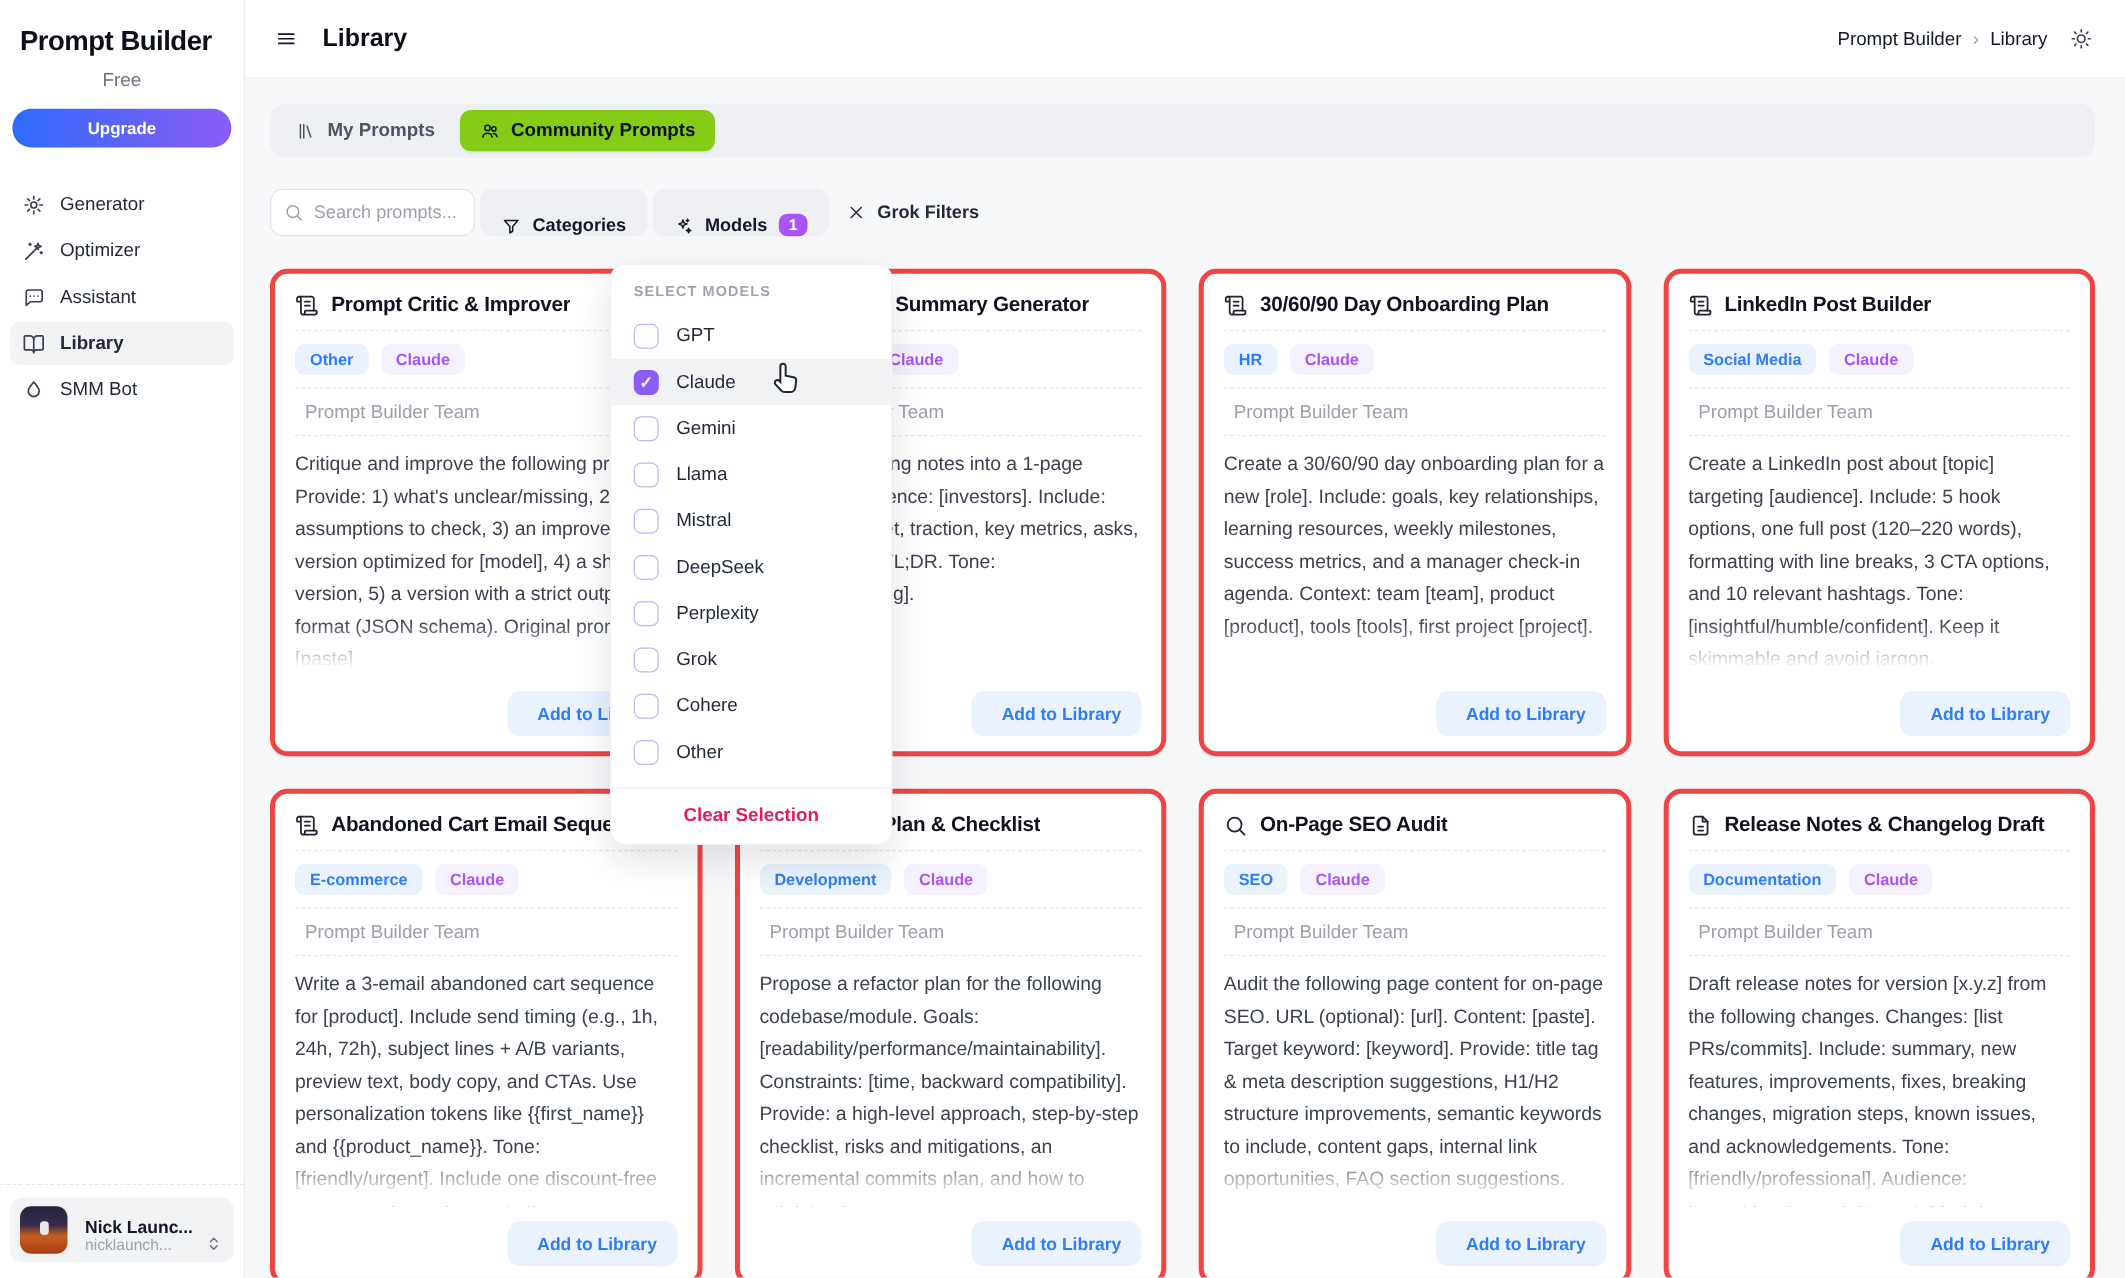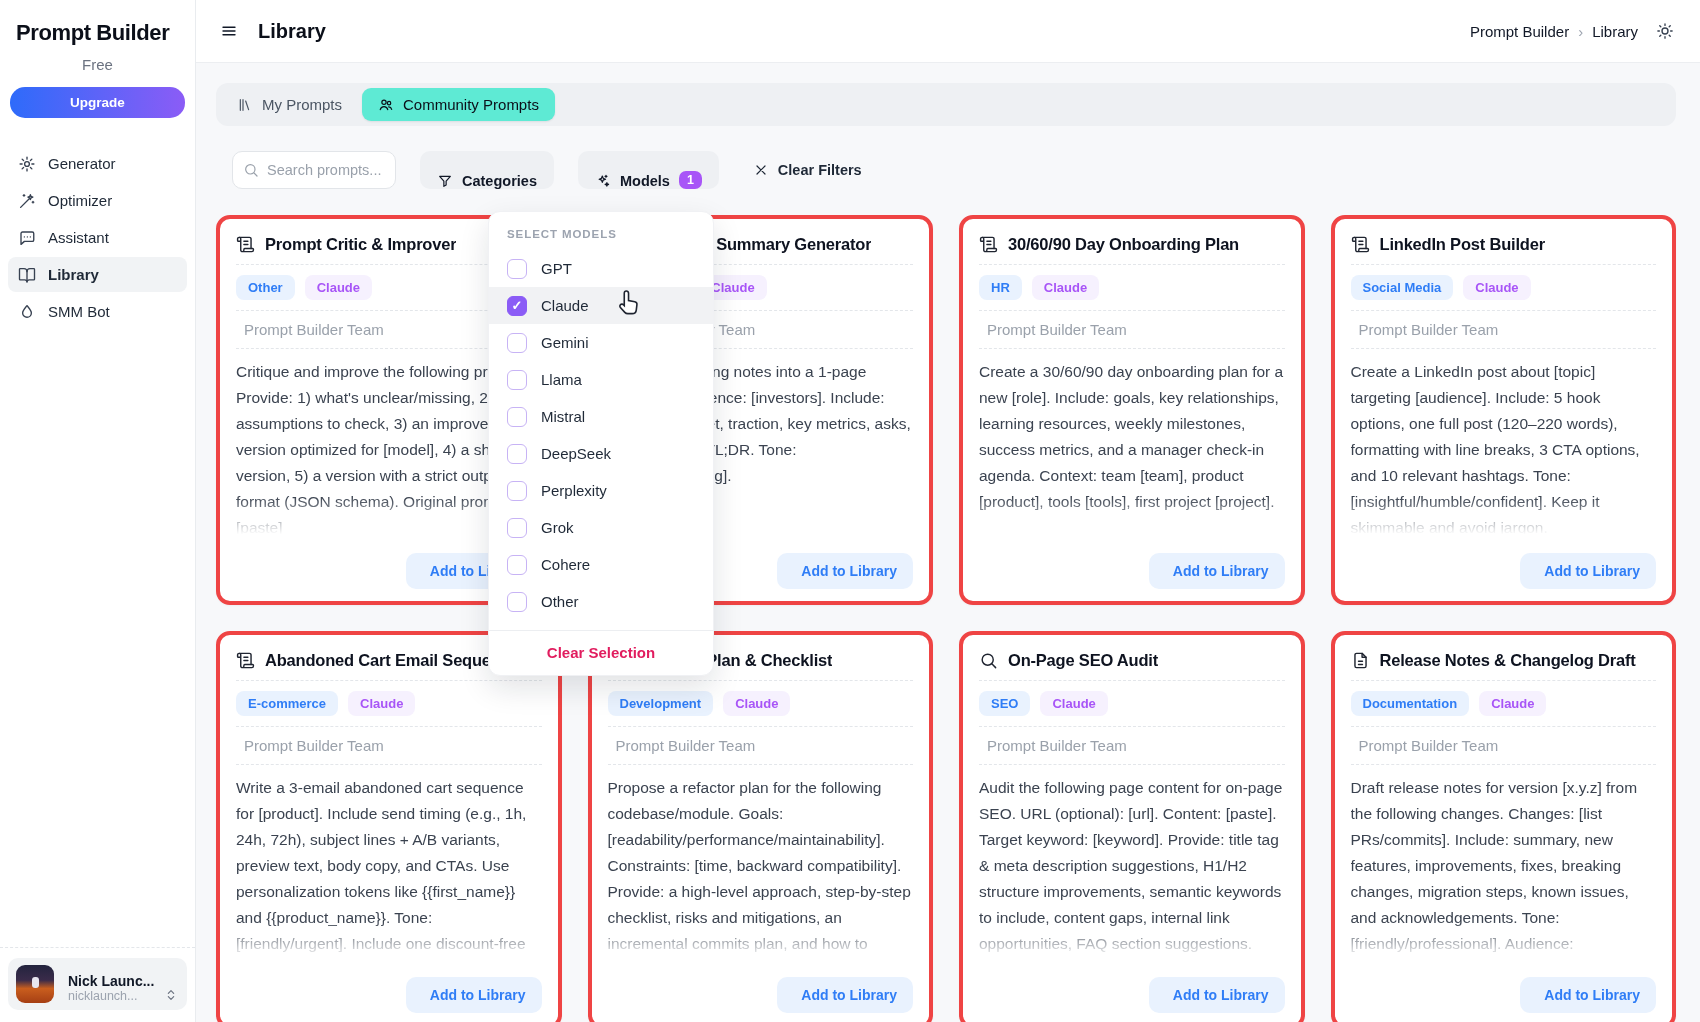--- a/index.html
+++ b/index.html
@@ -35,26 +35,26 @@
   .page-title { font-size:20px; font-weight:700; margin-left:20px; color:#0b0f19; }
   .header-right { margin-left:auto; display:flex; align-items:center; gap:18px; }
   .crumbs { display:flex; align-items:center; gap:9px; font-size:15px; color:#111827; }
   .crumb { cursor:pointer; }
   .crumb-sep { color:#9ca3af; font-size:15px; }
   .theme-btn { color:#374151; cursor:pointer; }
 
   
   .content { padding:20px 24px 0 20px; flex:1; }
   .tabbar { background:#eef0f3; border-radius:12px; padding:5px; display:flex; gap:4px; }
-  .tab { display:flex; align-items:center; gap:9px; padding:8px 16px; border-radius:9px; font-size:15px; font-weight:400; color:#4b5563; cursor:pointer; }
+  .tab { display:flex; align-items:center; gap:9px; padding:8px 16px; border-radius:9px; font-size:15px; font-weight:700; color:#4b5563; cursor:pointer; }
   .tab .icon { color:#4b5563; }
-  .tab.active { background:#5eead4; color:#0b0f19; box-shadow:0 1px 2px rgba(16,24,40,.08); }
+  .tab.active { background:#84cc16; color:#0b0f19; box-shadow:0 1px 2px rgba(16,24,40,.08); }
   .tab.active .icon { color:#0b0f19; }
 
-  .filterbar { margin-top:25px; display:flex; align-items:center; gap:24px;margin-left:16px; }
+  .filterbar { margin-top:25px; display:flex; align-items:center; gap:4px; }
   .searchbox { width:164px; height:38px; background:#fff; border:1px solid #e2e5e9; border-radius:10px; display:flex; align-items:center; gap:8px; padding:0 10px; }
   .searchbox .icon { color:#9aa1ab; }
   .searchbox input { border:none; outline:none; width:100%; font-size:14.5px; font-family:inherit; color:#374151; background:transparent; }
   .searchbox input::placeholder { color:#9aa1ab; }
   .fbtn { height:38px; display:flex; align-items:flex-end; gap:9px; padding:0 17px; background:#eef0f3; border:none; border-radius:10px; font-size:14.5px; font-weight:700; color:#111827; cursor:pointer; font-family:inherit; }
   .fbtn .icon { color:#111827; }
   .badge { background:#a855f7; color:#fff; font-size:12.5px; font-weight:700; border-radius:7px; padding:3px 8px; line-height:1; }
   .clear-filters { display:flex; align-items:center; gap:9px; font-size:14.5px; font-weight:600; color:#1f2937; cursor:pointer; margin-left:10px; }
 
   
@@ -237,21 +237,21 @@
           </span>
         <span>Models</span>
         <span class="badge">1</span>
       </button>
       <span class="clear-filters">
         <span class="icon sm">
             <svg viewBox="0 0 24 24">
               <path d="M6 6l12 12M18 6 6 18"></path>
             </svg>
           </span>
-        <span>Clear Filters</span>
+        <span>Grok Filters</span>
       </span>
     </div>
 
     <div class="grid" id="grid">
   <article class="card row1">
     <div class="card-head">
       <span class="icon card-icon">
               <svg viewBox="0 0 24 24">
                 <path d="M15 12h-5M15 8h-5"></path>
                 <path d="M19 17V5a2 2 0 0 0-2-2H4"></path>

